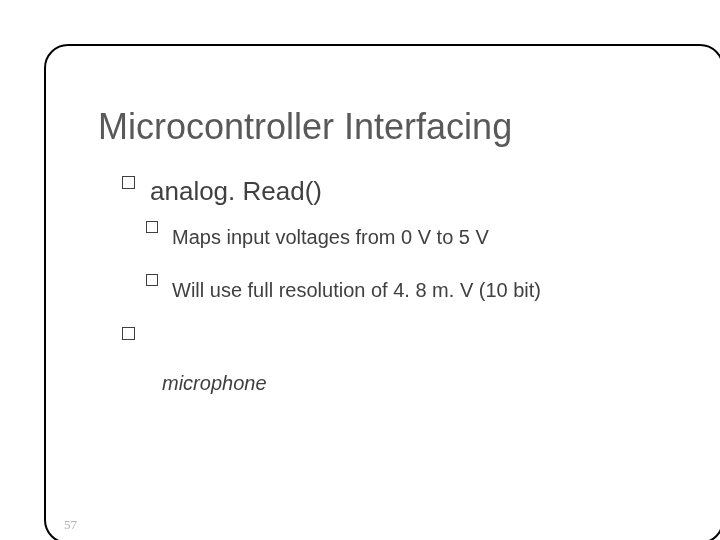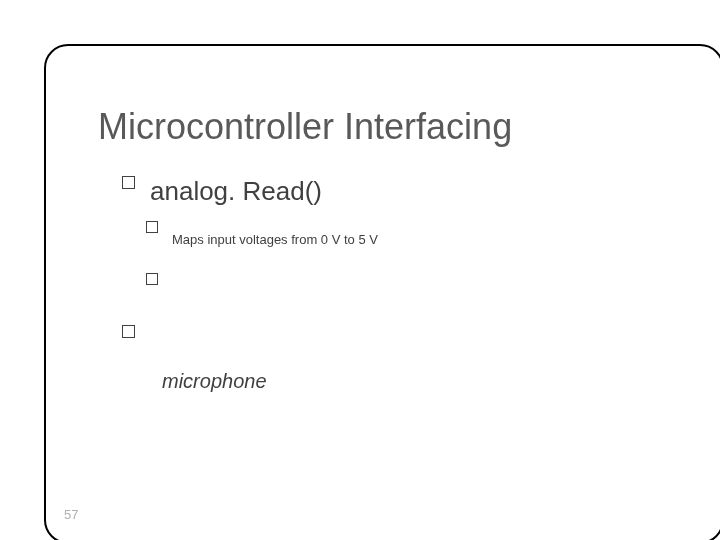--- a/index.html
+++ b/index.html
@@ -31,21 +31,21 @@
       margin-bottom: 16px;
     }
     .level1 {
       font-size: 26px;
       color: #404040;
       margin-top: 6px;
       margin-bottom: 2px;
       padding-left: 12px;
     }
     .level2 {
-      font-size: 13px;
+      font-size: 20px;
       color: #404040;
       padding-left: 36px;
       margin-top: 2px;
       line-height: 1.3;
     }
     .level2-cont {
       font-size: 20px;
       color: #404040;
       padding-left: 52px;
       line-height: 1.3;
@@ -62,42 +62,43 @@
     .bullet-marker-sm {
       display: inline-block;
       width: 12px;
       height: 12px;
       border: 1.5px solid #404040;
       vertical-align: -1px;
       margin-right: 2px;
     }
     .slide-number {
       position: absolute;
-      bottom: 30px;
+      bottom: 19px;
       left: 28px;
       font-size: 13px;
       color: #b0b0b0;
+      font-family: Liberation Serif, serif;
     }
   </style>
 </head>
 <body>
 
 <div class="slide-frame">
   <h1 class="slide-title">Microcontroller Interfacing</h1>
 
   <div class="level1">
     <span class="bullet-marker"></span><span>analog. Read()</span>
   </div>
 
   <div class="level2">
     <span class="bullet-marker-sm"></span><span>Maps input voltages from 0 V to 5 V</span>
   </div>
 
   <div class="level2">
-    <span class="bullet-marker-sm"></span>
+    <span class="bullet-marker-sm"></span><span>Will use full resolution of 4. 8 m. V (10 bit)</span>
   </div>
 
   <div class="level1">
     <span class="bullet-marker"></span>
   </div>
 
   <div class="level2-cont">
     <span>microphone</span>
   </div>
 

